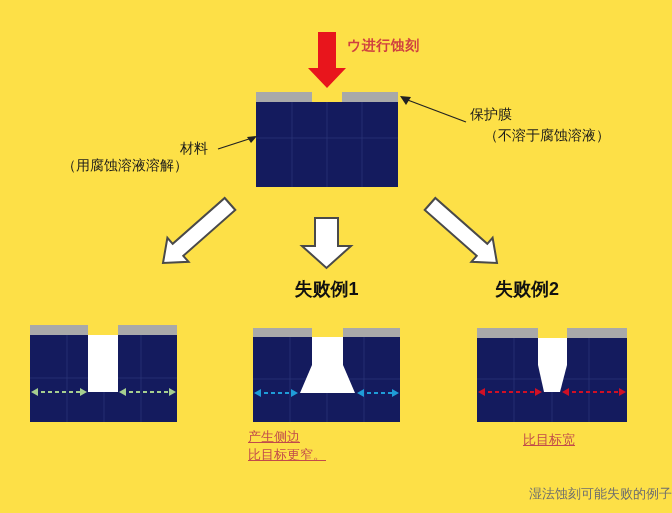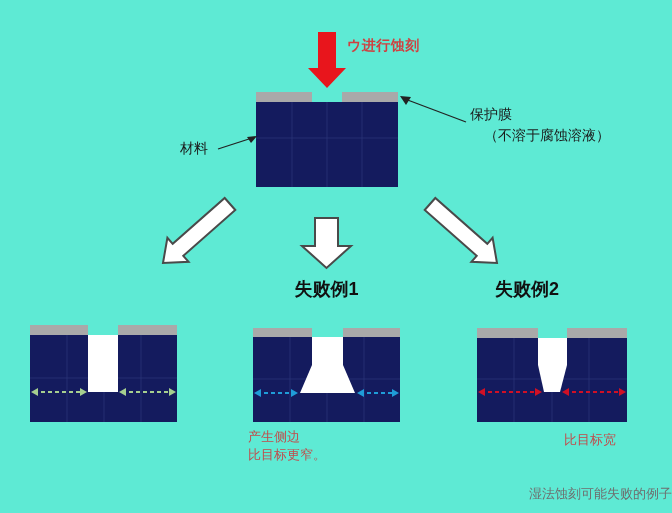--- a/index.html
+++ b/index.html
@@ -1,37 +1,37 @@
 <!DOCTYPE html>
 <html style="--navy: #141b5e; --grid: #2b3578; --strip_gray: #a9a9a9; --etch_arrow_red: #e8151c; --etch_label_red: #cf4040; --outline_arrow_stroke: #4a4a4a; --ideal_dash_green: #a6cf8f; --fail1_dash_blue: #1f9cd8; --fail2_dash_red: #d01025; --fail_text_red: #c14b4b; --caption_gray: #6e6e6e; --pointer_black: #222222;"><head>
 <meta charset="utf-8">
 <style>
   html,body{margin:0;padding:0;background:#ffffff;}
   body{font-family:"Liberation Sans","DejaVu Sans",sans-serif;}
-  #canvas{position:relative;width:672px;height:513px;background:#5eead4;overflow:hidden;}
+  #canvas{position:relative;width:672px;height:513px;background:#fde047;overflow:hidden;}
   .abs{position:absolute;}
   .navy{fill:var(--navy);}
   .strip{fill:var(--strip_gray);}
   .gridline{stroke:var(--grid);stroke-width:1;opacity:.75;}
   .notch{fill:#ffffff;}
   .outline-arrow{fill:#ffffff;stroke:var(--outline_arrow_stroke);stroke-width:2;stroke-linejoin:miter;}
   .pointer{stroke:var(--pointer_black);stroke-width:1.3;}
   .pointer-head{fill:var(--pointer_black);}
   .etch-arrow{fill:var(--etch_arrow_red);}
   .etch-label{color:var(--etch_label_red);font-size:14px;font-weight:bold;letter-spacing:.5px;}
   .blk-label{color:#1a1a1a;font-size:14px;white-space:nowrap;}
   .result-title{font-weight:bold;color:#111;text-align:center;font-size:18px;}
   .dash-green{stroke:var(--ideal_dash_green);}
   .dash-blue{stroke:var(--fail1_dash_blue);}
   .dash-red{stroke:var(--fail2_dash_red);}
   .dash{stroke-width:2;stroke-dasharray:4 3;fill:none;}
   .head-green{fill:var(--ideal_dash_green);}
   .head-blue{fill:var(--fail1_dash_blue);}
   .head-red{fill:var(--fail2_dash_red);}
-  .fail-note{color:var(--fail_text_red);font-size:13px;line-height:1.35;white-space:nowrap;}
+  .fail-note{color:var(--fail_text_red);font-size:13px;line-height:1.35;white-space:nowrap;text-decoration:underline;}
   .caption{color:var(--caption_gray);font-size:13px;text-align:right;width:672px;}
 </style>
 </head>
 <body>
 
 <div id="canvas">
 
   <svg class="abs" style="left:306px;top:32px;" width="42" height="58">
     <polygon class="etch-arrow" points="12,0 30,0 30,36 40,36 21,56 2,36 12,36"></polygon>
   </svg>
@@ -43,20 +43,21 @@
     <rect class="navy" x="0" y="10" width="142" height="85"></rect>
     <g>
       <line class="gridline" x1="36" y1="10" x2="36" y2="95"></line>
       <line class="gridline" x1="71" y1="10" x2="71" y2="95"></line>
       <line class="gridline" x1="106" y1="10" x2="106" y2="95"></line>
       <line class="gridline" x1="0" y1="46" x2="142" y2="46"></line>
     </g>
   </svg>
 
   <div class="abs blk-label" style="left:180px;top:140px;">材料</div>
+  <div class="abs blk-label" style="left:62px;top:157px;">（用腐蚀溶液溶解）</div>
   <svg class="abs" style="left:216px;top:130px;" width="44" height="24">
     <line class="pointer" x1="2" y1="19" x2="36" y2="8"></line>
     <polygon class="pointer-head" points="41,6 31,7 35,13"></polygon>
   </svg>
 
   <div class="abs blk-label" style="left:470px;top:106px;">保护膜</div>
   <div class="abs blk-label" style="left:484px;top:127px;">（不溶于腐蚀溶液）</div>
   <svg class="abs" style="left:396px;top:92px;" width="76" height="34">
     <line class="pointer" x1="70" y1="30" x2="9" y2="7"></line>
     <polygon class="pointer-head" points="4,4 15,5 10,13"></polygon>
@@ -131,17 +132,17 @@
       <polygon class="head-red" points="58,60 58,68 65,64"></polygon>
       <polygon class="head-red" points="92,60 92,68 85,64"></polygon>
       <polygon class="head-red" points="142,60 142,68 149,64"></polygon>
     </g>
   </svg>
 
   <div class="abs fail-note" style="left:248px;top:428px;">
     <div>产生侧边</div>
     <div>比目标更窄。</div>
   </div>
-  <div class="abs fail-note" style="left:523px;top:431px;margin-left:41px;">比目标宽</div>
+  <div class="abs fail-note" style="left:523px;top:431px;">比目标宽</div>
 
   <div class="abs caption" style="left:0;top:485px;">湿法蚀刻可能失败的例子</div>
 
 </div>
 
 </body></html>

